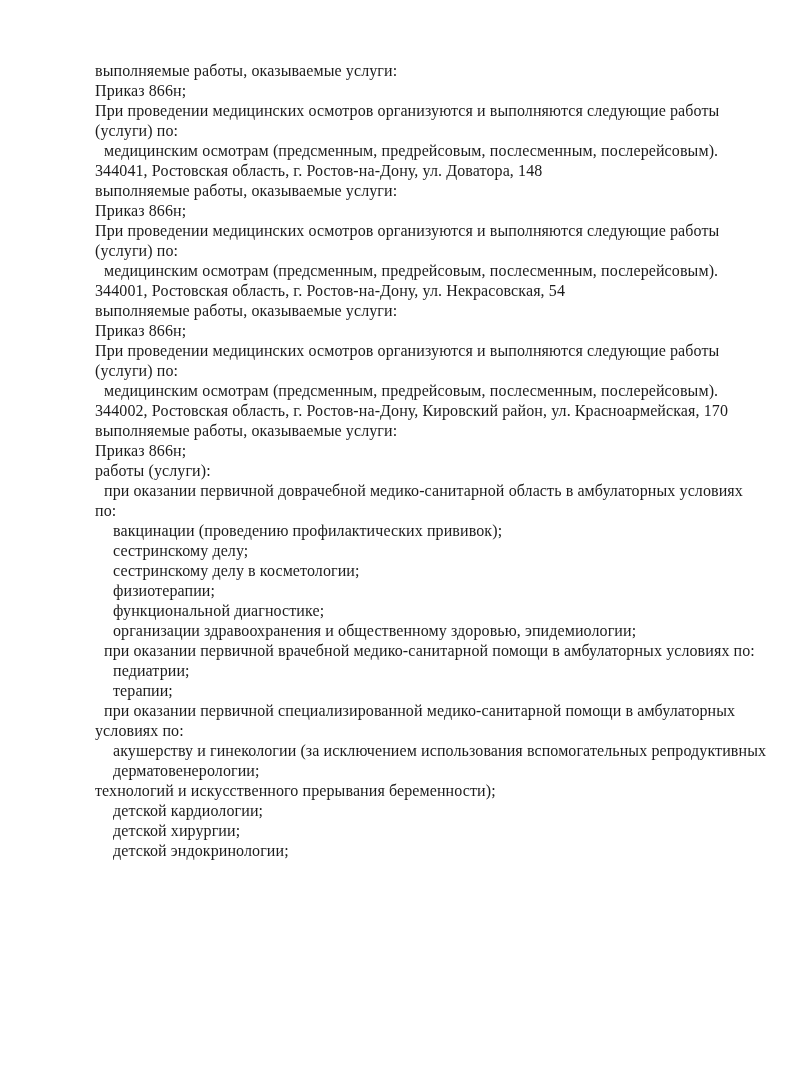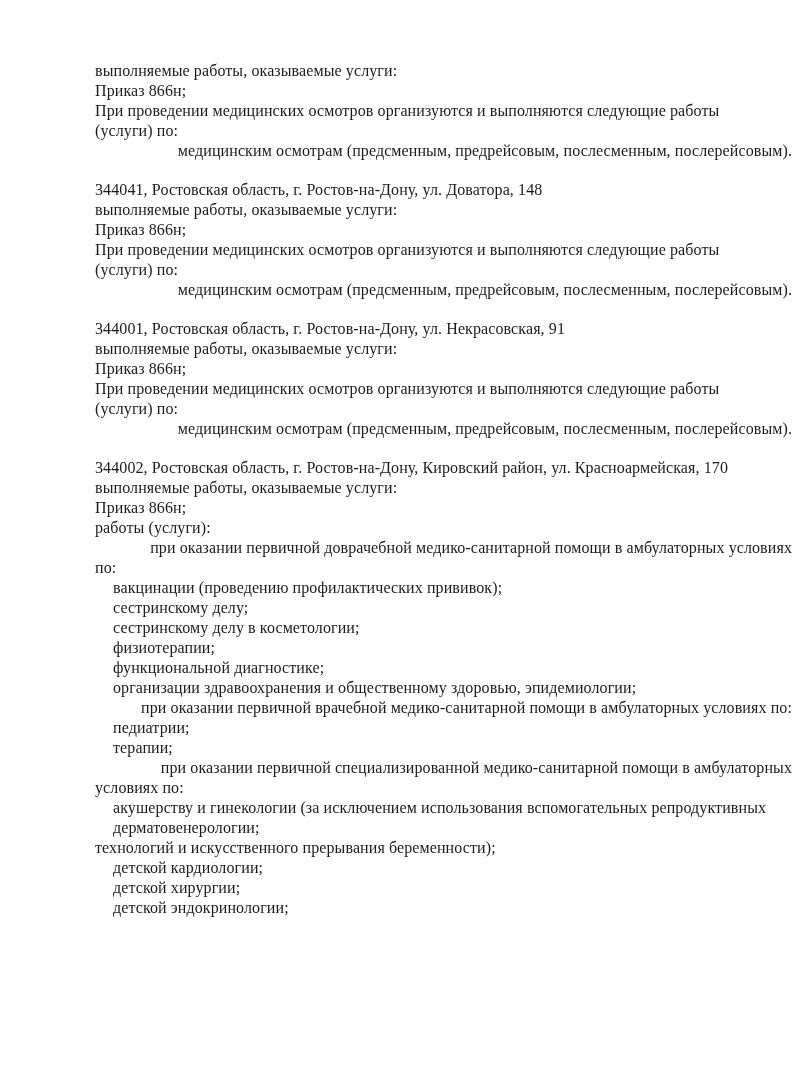--- a/index.html
+++ b/index.html
@@ -14,29 +14,28 @@
     font-family: "Liberation Serif", "DejaVu Serif", serif;
     font-size: 16px;
     color: #1b1b1b;
   }
   .page {
     padding: 61px 20px 0 95px;
     box-sizing: border-box;
     width: 812px;
   }
   .block + .block {
-    margin-top: 19px;
   }
   .line {
     line-height: 20px;
     white-space: pre;
     letter-spacing: 0.1px;
   }
   .indent-0 { padding-left: 0; }
-  .indent-1 { padding-left: 9px; text-align: right; }
+  .indent-1 { padding-left: 9px; }
   .indent-2 { padding-left: 18px; }
 </style>
 </head>
 <body style="background: rgb(255, 255, 255); color: rgb(27, 27, 27);">
 
 <main class="page">
   <div id="doc">
       <section class="block">
         <div class="line indent-0">выполняемые работы, оказываемые услуги:</div>
         <div class="line indent-0">Приказ 866н;</div>
@@ -46,33 +45,33 @@
       </section>
       <section class="block">
         <div class="line indent-0">344041, Ростовская область, г. Ростов-на-Дону, ул. Доватора, 148</div>
         <div class="line indent-0">выполняемые работы, оказываемые услуги:</div>
         <div class="line indent-0">Приказ 866н;</div>
         <div class="line indent-0">При проведении медицинских осмотров организуются и выполняются следующие работы</div>
         <div class="line indent-0">(услуги) по:</div>
         <div class="line indent-1">медицинским осмотрам (предсменным, предрейсовым, послесменным, послерейсовым).</div>
       </section>
       <section class="block">
-        <div class="line indent-0">344001, Ростовская область, г. Ростов-на-Дону, ул. Некрасовская, 91</div>
+        <div class="line indent-0">344001, Ростовская область, г. Ростов-на-Дону, ул. Некрасовская, 54</div>
         <div class="line indent-0">выполняемые работы, оказываемые услуги:</div>
         <div class="line indent-0">Приказ 866н;</div>
         <div class="line indent-0">При проведении медицинских осмотров организуются и выполняются следующие работы</div>
         <div class="line indent-0">(услуги) по:</div>
         <div class="line indent-1">медицинским осмотрам (предсменным, предрейсовым, послесменным, послерейсовым).</div>
       </section>
       <section class="block">
         <div class="line indent-0">344002, Ростовская область, г. Ростов-на-Дону, Кировский район, ул. Красноармейская, 170</div>
         <div class="line indent-0">выполняемые работы, оказываемые услуги:</div>
         <div class="line indent-0">Приказ 866н;</div>
         <div class="line indent-0">работы (услуги):</div>
-        <div class="line indent-1">при оказании первичной доврачебной медико-санитарной помощи в амбулаторных условиях</div>
+        <div class="line indent-1">при оказании первичной доврачебной медико-санитарной область в амбулаторных условиях</div>
         <div class="line indent-0">по:</div>
         <div class="line indent-2">вакцинации (проведению профилактических прививок);</div>
         <div class="line indent-2">сестринскому делу;</div>
         <div class="line indent-2">сестринскому делу в косметологии;</div>
         <div class="line indent-2">физиотерапии;</div>
         <div class="line indent-2">функциональной диагностике;</div>
         <div class="line indent-2">организации здравоохранения и общественному здоровью, эпидемиологии;</div>
         <div class="line indent-1">при оказании первичной врачебной медико-санитарной помощи в амбулаторных условиях по:</div>
         <div class="line indent-2">педиатрии;</div>
         <div class="line indent-2">терапии;</div>

